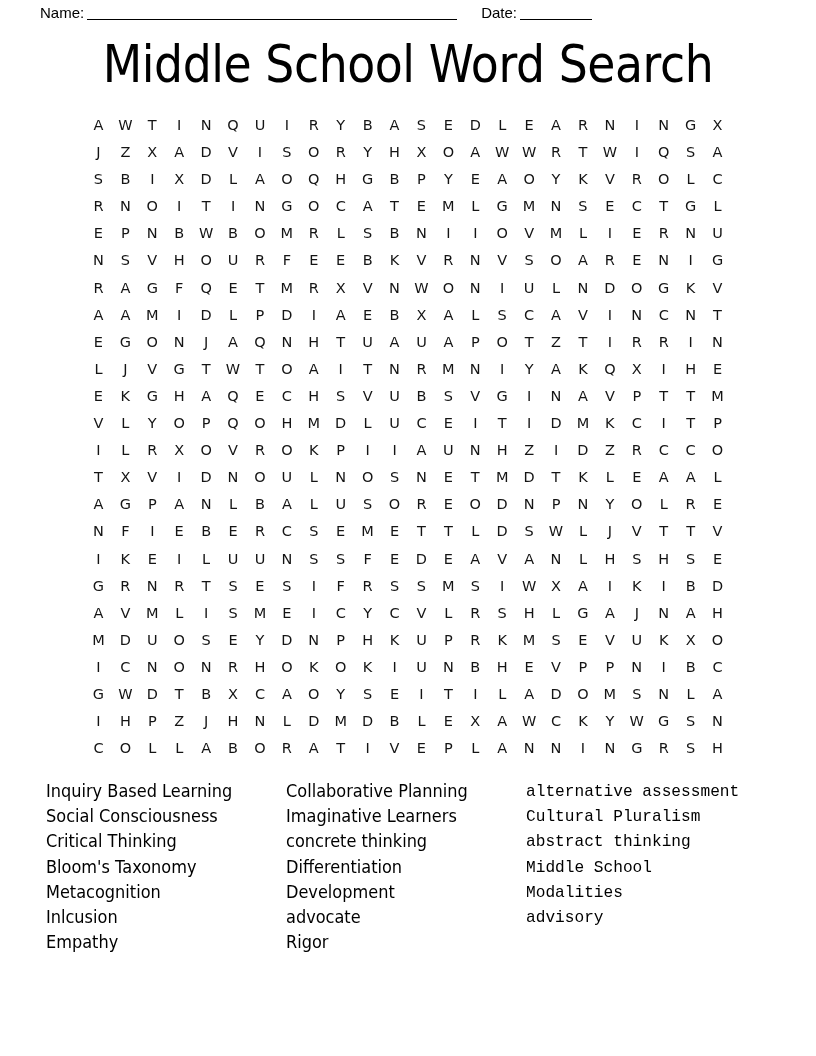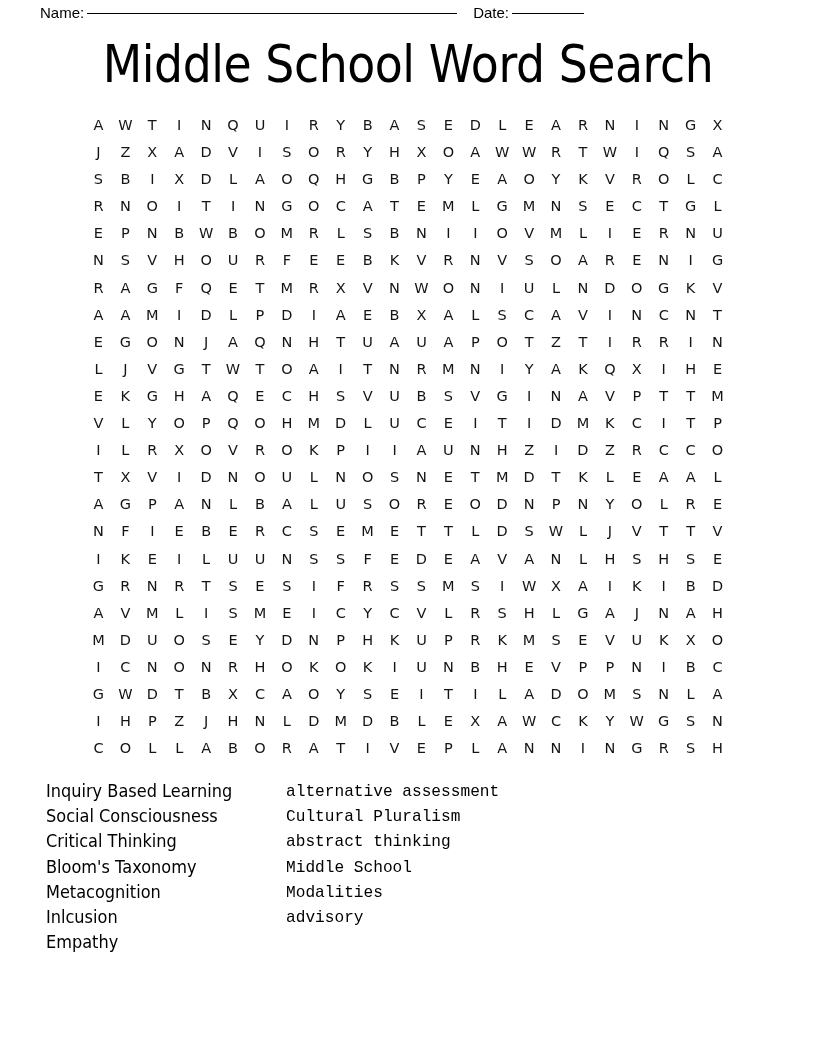--- a/index.html
+++ b/index.html
@@ -17,37 +17,37 @@
   }
 
   
   .header-line {
     position: absolute;
     top: 0px;
     left: 0px;
     width: 656px;
     height: 26px;
     display: flex;
-    align-items: flex-start;
+    align-items: center;
     font-size: 15px;
     line-height: 26px;
   }
   .name-label {
     margin-left: 40px;
     white-space: nowrap;
   }
   .name-rule {
     flex: 0 0 auto;
     width: 370px;
     border-bottom: 1px solid #000;
     height: 13px;
     margin-left: 3px;
   }
   .date-label {
-    margin-left: 16px;
+    margin-left: 24px;
     white-space: nowrap;
   }
   .date-rule {
     flex: 0 0 auto;
     width: 72px;
     border-bottom: 1px solid #000;
     height: 13px;
     margin-left: 3px;
   }
 
@@ -705,20 +705,29 @@
 <div class="wordlist" id="word-list">
     <div class="wl-col col-1">
       <div class="wl-item">Inquiry Based Learning</div>
       <div class="wl-item">Social Consciousness</div>
       <div class="wl-item">Critical Thinking</div>
       <div class="wl-item">Bloom's Taxonomy</div>
       <div class="wl-item">Metacognition</div>
       <div class="wl-item">Inlcusion</div>
       <div class="wl-item">Empathy</div>
     </div>
+    <div class="wl-col col-2">
+      <div class="wl-item">Collaborative Planning</div>
+      <div class="wl-item">Imaginative Learners</div>
+      <div class="wl-item">concrete thinking</div>
+      <div class="wl-item">Differentiation</div>
+      <div class="wl-item">Development</div>
+      <div class="wl-item">advocate</div>
+      <div class="wl-item">Rigor</div>
+    </div>
     <div class="wl-col col-3">
       <div class="wl-item">alternative assessment</div>
       <div class="wl-item">Cultural Pluralism</div>
       <div class="wl-item">abstract thinking</div>
       <div class="wl-item">Middle School</div>
       <div class="wl-item">Modalities</div>
       <div class="wl-item">advisory</div>
     </div>
   </div>
 

